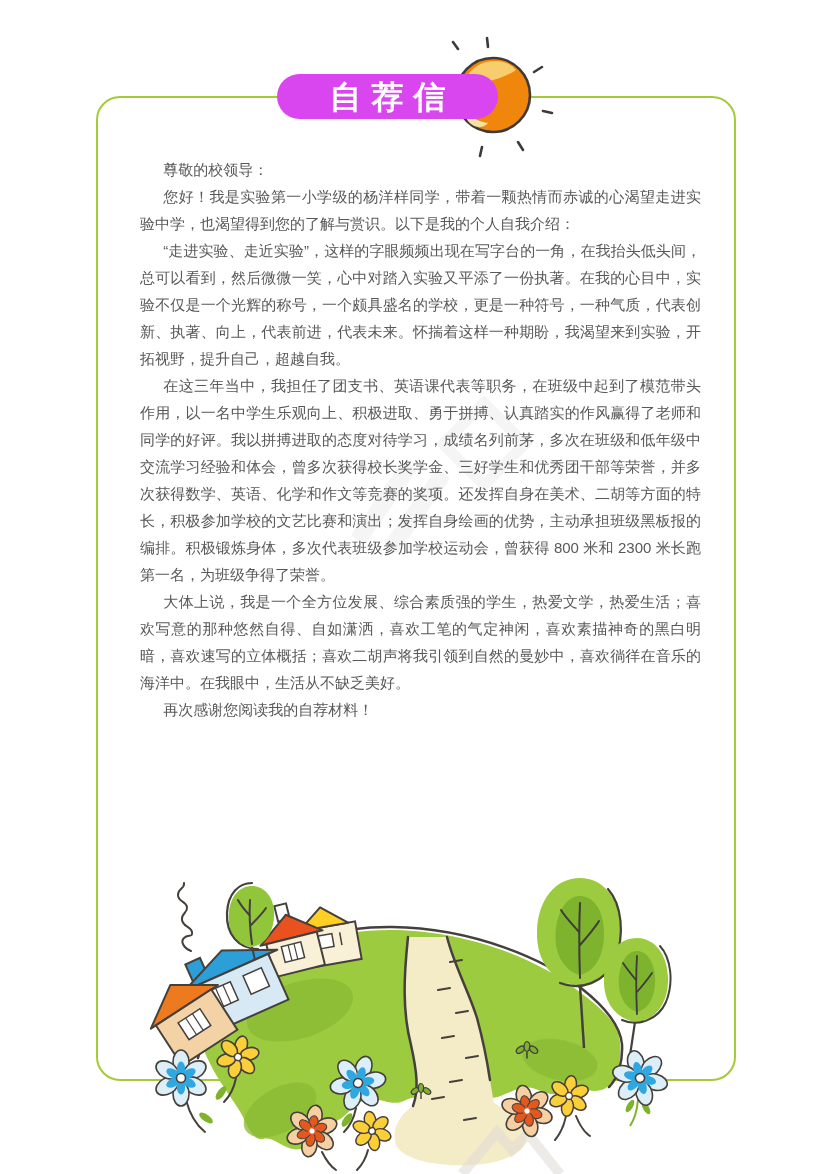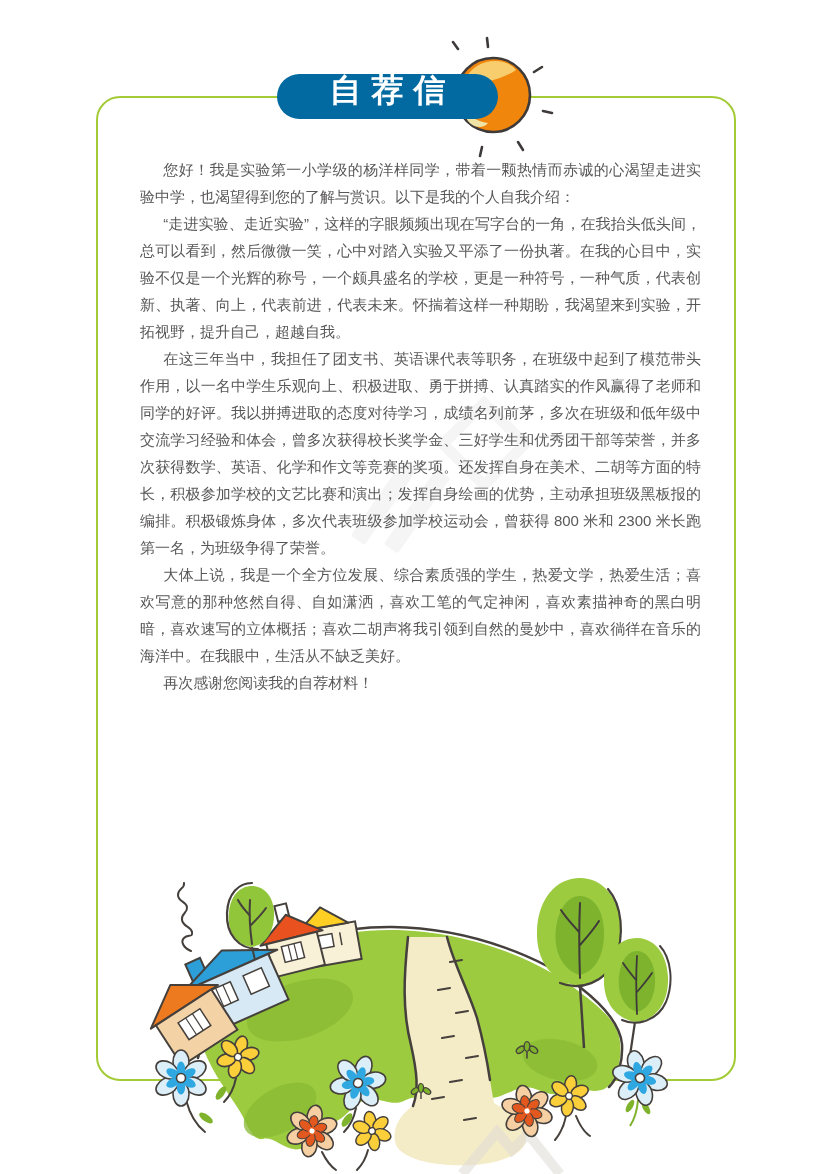--- a/index.html
+++ b/index.html
@@ -4,22 +4,22 @@
 <style>
   html,body{margin:0;padding:0;}
   body{width:830px;height:1174px;background:#ffffff;font-family:"Liberation Sans","DejaVu Sans",sans-serif;}
   .page{position:relative;width:830px;height:1174px;overflow:hidden;background:#fff;}
 
   .frame{position:absolute;left:96px;top:96px;width:640px;height:985px;box-sizing:border-box;
          border:2px solid #A3CB36;border-radius:24px;z-index:1;}
 
   .sun{position:absolute;left:440px;top:20px;width:150px;height:160px;z-index:3;}
 
-  .banner{position:absolute;left:277px;top:74px;width:221px;height:45px;background:#0369a1;
-          border-radius:23px;display:flex;align-items:flex-start;justify-content:center;z-index:4;}
+  .banner{position:absolute;left:277px;top:74px;width:221px;height:45px;background:#d946ef;
+          border-radius:23px;display:flex;align-items:center;justify-content:center;z-index:4;}
   .banner-title{color:#ffffff;font-size:32px;font-weight:bold;letter-spacing:10px;padding-left:10px;line-height:1;}
 
   .letter{position:absolute;left:140px;top:156px;width:561px;z-index:2;
           color:#595757;font-size:15px;line-height:27px;text-align:justify;}
   .letter p{margin:0;text-indent:1.55em;}
 
   .watermark-mid{position:absolute;left:335px;top:360px;width:210px;height:230px;opacity:0.06;z-index:1;}
 
   .illustration{position:absolute;left:95px;top:875px;width:666px;height:299px;z-index:5;}
 </style>
@@ -51,20 +51,21 @@
       <line x1="78" y1="122" x2="83" y2="130"></line>
       <line x1="42" y1="127" x2="40" y2="136"></line>
     </g>
   </svg>
 
   <div class="banner">
     <span class="banner-title">自荐信</span>
   </div>
 
   <div class="letter">
+    <p>尊敬的校领导：</p>
     <p>您好！我是实验第一小学级的杨洋样同学，带着一颗热情而赤诚的心渴望走进实验中学，也渴望得到您的了解与赏识。以下是我的个人自我介绍：</p>
     <p>“走进实验、走近实验”，这样的字眼频频出现在写字台的一角，在我抬头低头间，总可以看到，然后微微一笑，心中对踏入实验又平添了一份执著。在我的心目中，实验不仅是一个光辉的称号，一个颇具盛名的学校，更是一种符号，一种气质，代表创新、执著、向上，代表前进，代表未来。怀揣着这样一种期盼，我渴望来到实验，开拓视野，提升自己，超越自我。</p>
     <p>在这三年当中，我担任了团支书、英语课代表等职务，在班级中起到了模范带头作用，以一名中学生乐观向上、积极进取、勇于拼搏、认真踏实的作风赢得了老师和同学的好评。我以拼搏进取的态度对待学习，成绩名列前茅，多次在班级和低年级中交流学习经验和体会，曾多次获得校长奖学金、三好学生和优秀团干部等荣誉，并多次获得数学、英语、化学和作文等竞赛的奖项。还发挥自身在美术、二胡等方面的特长，积极参加学校的文艺比赛和演出；发挥自身绘画的优势，主动承担班级黑板报的编排。积极锻炼身体，多次代表班级参加学校运动会，曾获得 800 米和 2300 米长跑第一名，为班级争得了荣誉。</p>
     <p>大体上说，我是一个全方位发展、综合素质强的学生，热爱文学，热爱生活；喜欢写意的那种悠然自得、自如潇洒，喜欢工笔的气定神闲，喜欢素描神奇的黑白明暗，喜欢速写的立体概括；喜欢二胡声将我引领到自然的曼妙中，喜欢徜徉在音乐的海洋中。在我眼中，生活从不缺乏美好。</p>
     <p>再次感谢您阅读我的自荐材料！</p>
   </div>
 
   <svg class="illustration" viewBox="95 875 666 299">
     <defs>
       <g id="fl-blue">

